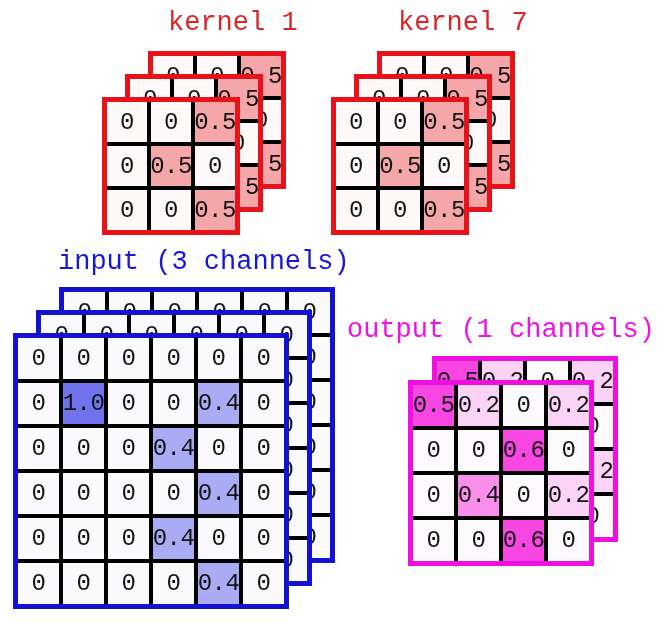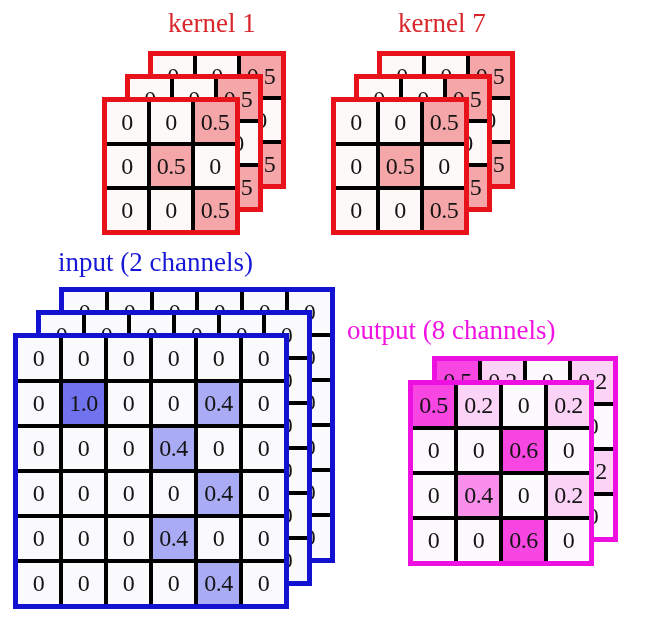--- a/index.html
+++ b/index.html
@@ -1,18 +1,18 @@
 <!DOCTYPE html>
 <html><head>
 <meta charset="utf-8">
 <style>
   html,body{margin:0;padding:0;background:#ffffff;}
   .canvas{
     position:relative;width:664px;height:622px;background:#ffffff;overflow:hidden;
-    font-family:Liberation Serif, serif;
+    font-family:Liberation Mono, monospace;
   }
   .title{position:absolute;font-size:27px;line-height:1.15;white-space:nowrap;}
   #t-kernel1{left:168px;top:8px;}
   #t-kernel2{left:398px;top:8px;}
   #t-input{left:58px;top:247px;}
   #t-output{left:347px;top:315px;}
   .layer{
     position:absolute;display:grid;background:#000000;border-style:solid;
     box-sizing:content-box;
   }
@@ -20,22 +20,22 @@
     display:flex;align-items:center;justify-content:center;
     font-size:24px;color:#141414;letter-spacing:-0.5px;overflow:hidden;
   }
 </style>
 </head>
 <body>
 
 <div class="canvas">
   <div class="title" id="t-kernel1" style="color: rgb(216, 38, 43);">kernel 1</div>
   <div class="title" id="t-kernel2" style="color: rgb(216, 38, 43);">kernel 7</div>
-  <div class="title" id="t-input" style="color: rgb(23, 23, 214);">input (2 channels)</div>
-  <div class="title" id="t-output" style="color: rgb(241, 18, 226);">output (8 channels)</div>
+  <div class="title" id="t-input" style="color: rgb(23, 23, 214);">input (3 channels)</div>
+  <div class="title" id="t-output" style="color: rgb(241, 18, 226);">output (1 channels)</div>
 
   <div>
       <div class="layer" style="left: 148px; top: 51px; z-index: 1; border-width: 5px; border-color: rgb(232, 19, 26); background: rgb(0, 0, 0); gap: 4px; grid-template-columns: repeat(3, 40px); grid-template-rows: repeat(3, 40px);">
         <div class="cell" style="background: rgb(252, 249, 248);">0</div>
         <div class="cell" style="background: rgb(252, 249, 248);">0</div>
         <div class="cell" style="background: rgb(245, 166, 169);">0.5</div>
         <div class="cell" style="background: rgb(252, 249, 248);">0</div>
         <div class="cell" style="background: rgb(245, 166, 169);">0.5</div>
         <div class="cell" style="background: rgb(252, 249, 248);">0</div>
         <div class="cell" style="background: rgb(252, 249, 248);">0</div>

